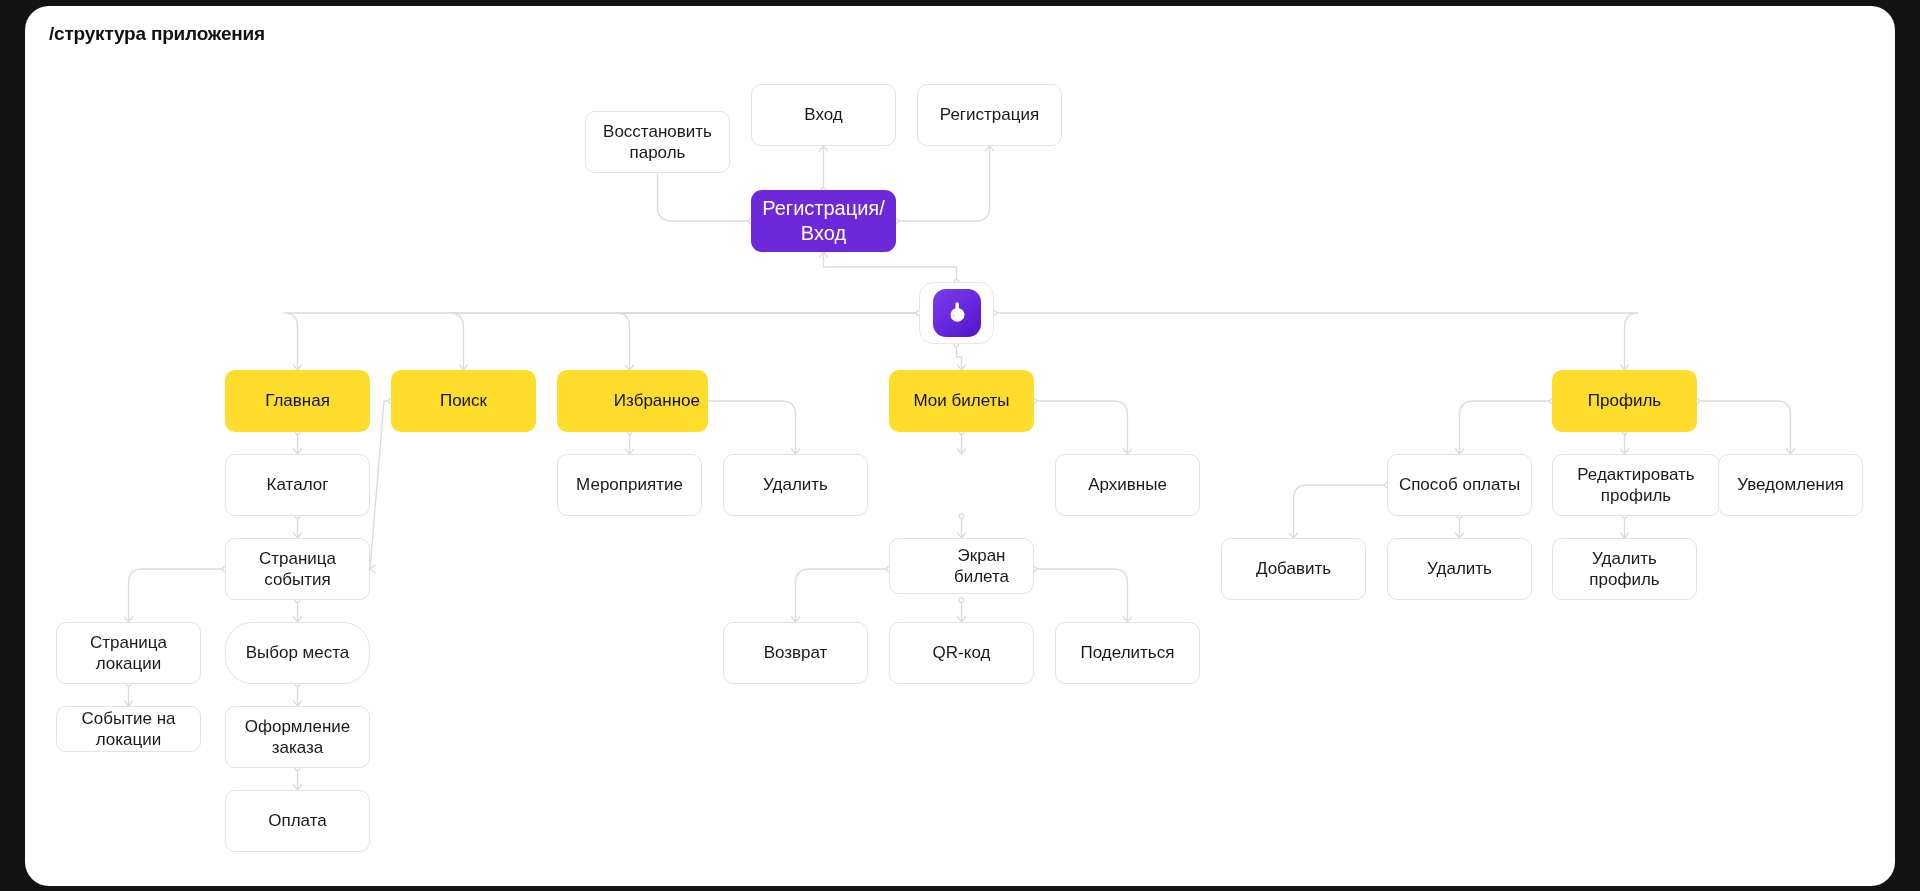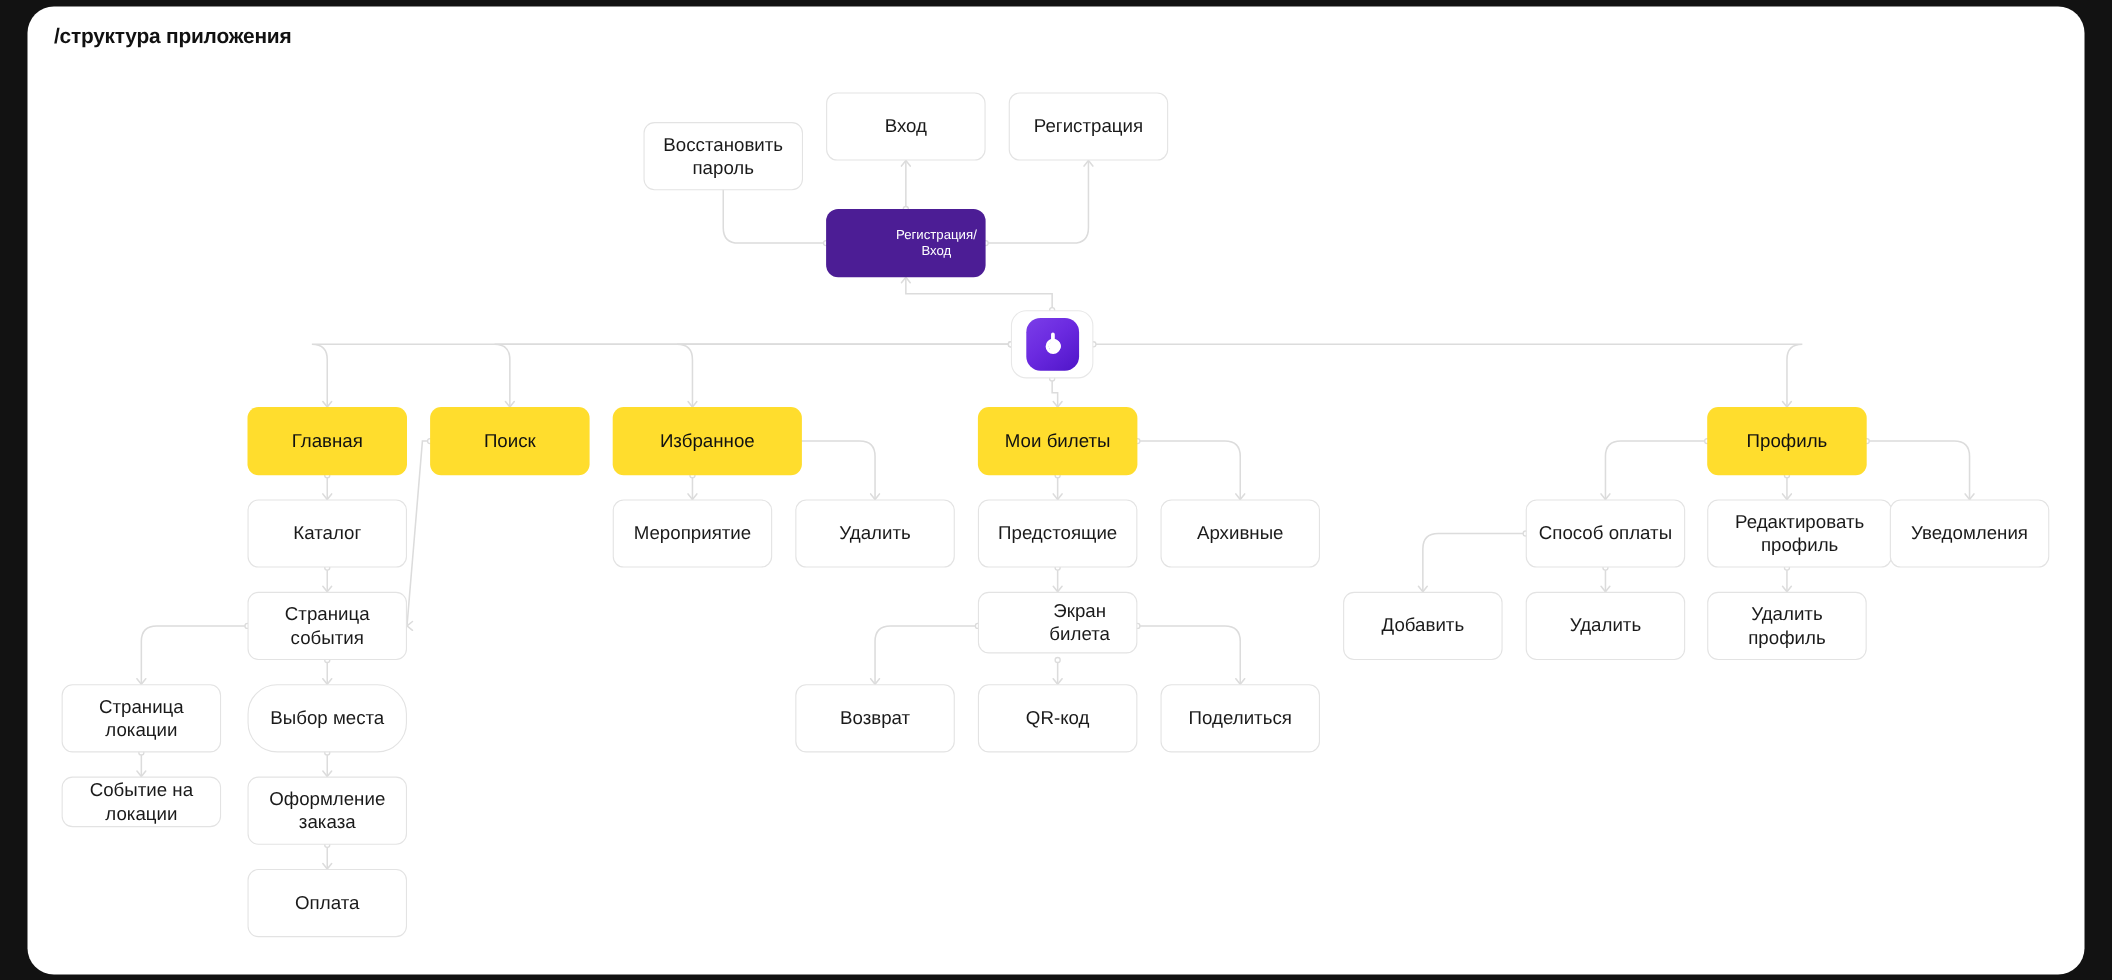--- a/index.html
+++ b/index.html
@@ -71,26 +71,25 @@
   .node.plain {
     background: #ffffff;
     border: 1px solid #e3e3e3;
   }
   .node.accent {
     background: #ffdd2d;
     border: none;
     color: #111111;
   }
   .node.dark {
-    background: #4c1d95;
+    background: #6d28d9;
     border: none;
     color: #ffffff;
     border-radius: 11px;
-    font-size: 12px;
-    justify-content: flex-end;
+    font-size: 20px;
   }
   .node.logo {
     background: #ffffff;
     border: 1px solid #e8e8e8;
     border-radius: 14px;
     padding: 0;
   }
   .logo-badge {
     width: 48px;
     height: 48px;
@@ -209,37 +208,36 @@
         <div class="node plain" style="left: 726px; top: 78px; width: 145px; height: 62px;"><span>Вход</span></div>
         <div class="node plain" style="left: 892px; top: 78px; width: 145px; height: 62px;"><span>Регистрация</span></div>
         <div class="node dark" style="left: 726px; top: 184px; width: 145px; height: 62px;"><span>Регистрация/
 Вход</span></div>
         <div class="node logo" style="left: 894px; top: 276px; width: 75px; height: 62px;"><div class="logo-badge"><svg width="32" height="32" viewBox="0 0 32 32" aria-hidden="true">
               <path d="M16.2 5.2 c0.9 0 1.7 0.8 1.7 1.8 v5.0 a5.6 5.6 0 1 1 -5.6 5.6 c0 -1.2 0.5 -2.3 1.3 -3.1 l0.9 -0.9 v-6.6 c0 -1.0 0.8 -1.8 1.7 -1.8 z" fill="#ffffff"></path>
               <circle cx="16.4" cy="17.9" r="5.4" fill="none" stroke="#ffffff" stroke-width="2.9"></circle>
             </svg></div></div>
         <div class="node accent" style="left: 200px; top: 364px; width: 145px; height: 62px;"><span>Главная</span></div>
         <div class="node accent" style="left: 366px; top: 364px; width: 145px; height: 62px;"><span>Поиск</span></div>
-        <div class="node accent" style="left: 532px; top: 364px; width: 172px; height: 62px;"><span>Избранное</span></div>
+        <div class="node accent" style="left: 532px; top: 364px; width: 151px; height: 62px; justify-content: flex-end;"><span>Избранное</span></div>
         <div class="node accent" style="left: 864px; top: 364px; width: 145px; height: 62px;"><span>Мои билеты</span></div>
         <div class="node accent" style="left: 1527px; top: 364px; width: 145px; height: 62px;"><span>Профиль</span></div>
         <div class="node plain" style="left: 200px; top: 448px; width: 145px; height: 62px;"><span>Каталог</span></div>
         <div class="node plain" style="left: 200px; top: 532px; width: 145px; height: 62px;"><span>Страница
 события</span></div>
         <div class="node plain" style="left: 31px; top: 616px; width: 145px; height: 62px;"><span>Страница
 локации</span></div>
         <div class="node plain" style="left: 31px; top: 700px; width: 145px; height: 46px;"><span>Событие на
 локации</span></div>
         <div class="node plain" style="left: 200px; top: 616px; width: 145px; height: 62px; border-radius: 27px;"><span>Выбор места</span></div>
         <div class="node plain" style="left: 200px; top: 700px; width: 145px; height: 62px;"><span>Оформление
 заказа</span></div>
         <div class="node plain" style="left: 200px; top: 784px; width: 145px; height: 62px;"><span>Оплата</span></div>
         <div class="node plain" style="left: 532px; top: 448px; width: 145px; height: 62px;"><span>Мероприятие</span></div>
         <div class="node plain" style="left: 698px; top: 448px; width: 145px; height: 62px;"><span>Удалить</span></div>
-        <div class="node plain" style="left: 864px; top: 448px; width: 145px; height: 62px;"><span>Предстоящие</span></div>
         <div class="node plain" style="left: 1030px; top: 448px; width: 145px; height: 62px;"><span>Архивные</span></div>
         <div class="node plain" style="left: 864px; top: 532px; width: 145px; height: 56px; padding-left: 48px;"><span>Экран билета</span></div>
         <div class="node plain" style="left: 698px; top: 616px; width: 145px; height: 62px;"><span>Возврат</span></div>
         <div class="node plain" style="left: 864px; top: 616px; width: 145px; height: 62px;"><span>QR-код</span></div>
         <div class="node plain" style="left: 1030px; top: 616px; width: 145px; height: 62px;"><span>Поделиться</span></div>
         <div class="node plain" style="left: 1362px; top: 448px; width: 145px; height: 62px;"><span>Способ оплаты</span></div>
         <div class="node plain" style="left: 1527px; top: 448px; width: 168px; height: 62px;"><span>Редактировать
 профиль</span></div>
         <div class="node plain" style="left: 1693px; top: 448px; width: 145px; height: 62px;"><span>Уведомления</span></div>
         <div class="node plain" style="left: 1196px; top: 532px; width: 145px; height: 62px;"><span>Добавить</span></div>

